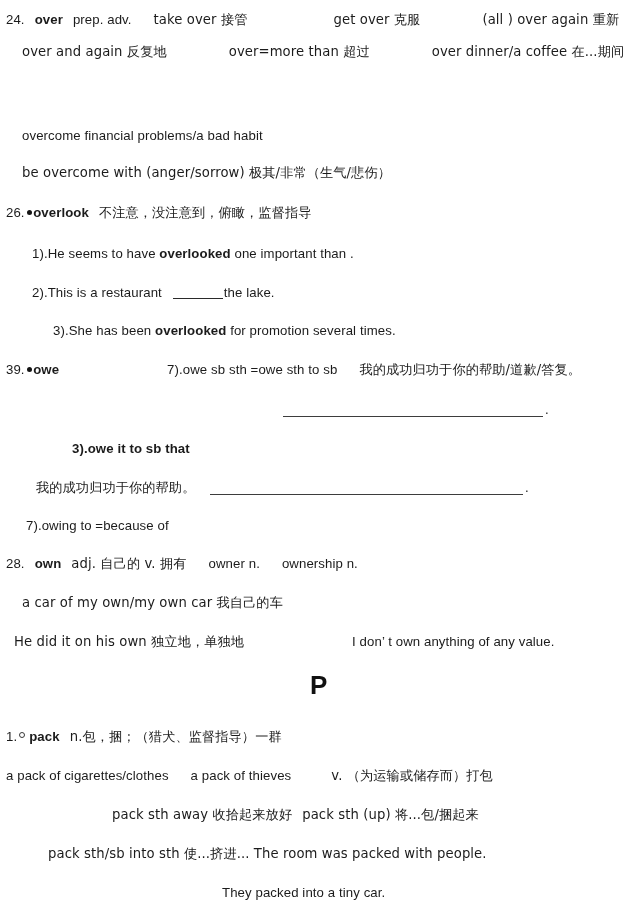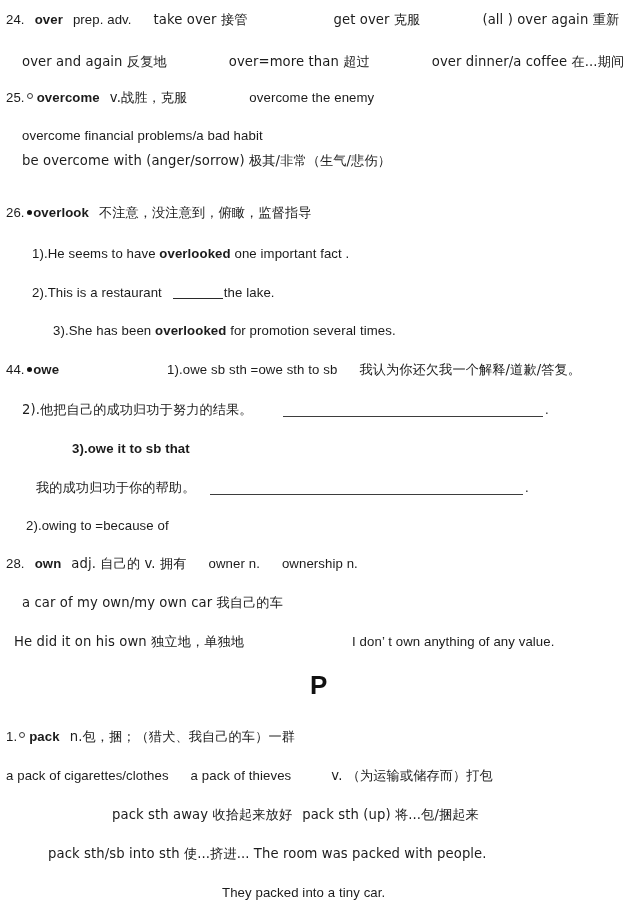--- a/index.html
+++ b/index.html
@@ -85,96 +85,90 @@
 </style>
 </head>
 <body>
 
 <div class="page">
 
   <div class="ln" style="left:6px; top:11px;">
     <span>24.</span><span class="sp-s"></span><span class="b">over</span><span class="sp-s"></span><span>prep. adv.</span><span class="sp-m"></span><span class="cn">take over 接管</span><span class="sp-xxl"></span><span class="cn">get over 克服</span><span class="sp-xl"></span><span class="cn">(all ) over again 重新</span>
   </div>
 
-  <div class="ln" style="left:22px; top:53px;">
+  <div class="ln" style="left:22px; top:43px;">
     <span class="cn">over and again 反复地</span><span class="sp-xl"></span><span class="cn">over=more than 超过</span><span class="sp-xl"></span><span class="cn">over dinner/a coffee 在...期间</span>
   </div>
 
-  <div class="ln" style="left:6px; top:89px;">
-    <span>25.</span><span class="mk-circle"></span><span class="b">overcome</span><span class="sp-s"></span><span class="cn">v.战胜，克服</span><span class="sp-xl"></span><span>overcome the enemy</span>
-  </div>
 
   <div class="ln" style="left:22px; top:127px;text-align:right;">
     <span>overcome financial problems/a bad habit</span>
   </div>
 
-  <div class="ln" style="left:22px; top:152px;">
+  <div class="ln" style="left:22px; top:164px;">
     <span class="cn">be overcome with (anger/sorrow) 极其/非常（生气/悲伤）</span>
   </div>
 
   <div class="ln" style="left:6px; top:204px;">
     <span>26.</span><span class="mk-dot"></span><span class="b">overlook</span><span class="sp-s"></span><span class="cn">不注意，没注意到，俯瞰，监督指导</span>
   </div>
 
   <div class="ln" style="left:32px; top:245px;">
-    <span>1).He seems to have </span><span class="b">overlooked</span><span> one important fact .</span>
+    <span>1).He seems to have </span><span class="b">overlooked</span><span> one important than .</span>
   </div>
 
   <div class="ln" style="left:32px; top:284px;">
     <span>2).This is a restaurant</span><span class="sp-s"></span><span class="blank-short"></span><span>the lake.</span>
   </div>
 
   <div class="ln" style="left:32px; top:322px;margin-left:21px;">
     <span>3).She has been </span><span class="b">overlooked</span><span> for promotion several times.</span>
   </div>
 
   <div class="ln" style="left:6px; top:361px;">
-    <span>44.</span><span class="mk-dot"></span><span class="b">owe</span><span class="sp-xxl"></span><span class="sp-m"></span><span>1).owe sb sth =owe sth to sb</span><span class="sp-m"></span><span class="cn">我认为你还欠我一个解释/道歉/答复。</span>
+    <span>39.</span><span class="mk-dot"></span><span class="b">owe</span><span class="sp-xxl"></span><span class="sp-m"></span><span>7).owe sb sth =owe sth to sb</span><span class="sp-m"></span><span class="cn">我的成功归功于你的帮助/道歉/答复。</span>
   </div>
 
-  <div class="ln" style="left:22px; top:401px;">
-    <span class="cn">2).他把自己的成功归功于努力的结果。</span>
-  </div>
   <div class="rule" style="left:283px; top:416px; width:260px;"></div>
   <div class="ln" style="left:545px; top:401px;">
     <span>.</span>
   </div>
 
   <div class="ln b" style="left:26px; top:440px;margin-left:46px;">
     <span>3).owe it to sb that</span>
   </div>
 
   <div class="ln" style="left:36px; top:479px;">
     <span class="cn">我的成功归功于你的帮助。</span>
   </div>
   <div class="rule" style="left:210px; top:494px; width:313px;"></div>
   <div class="ln" style="left:525px; top:479px;">
     <span>.</span>
   </div>
 
   <div class="ln" style="left:26px; top:517px;">
-    <span>2).owing to =because of</span>
+    <span>7).owing to =because of</span>
   </div>
 
   <div class="ln" style="left:6px; top:555px;">
     <span>28.</span><span class="sp-s"></span><span class="b">own</span><span class="sp-s"></span><span class="cn">adj. 自己的 v. 拥有</span><span class="sp-m"></span><span>owner  n.</span><span class="sp-m"></span><span>ownership  n.</span>
   </div>
 
   <div class="ln" style="left:22px; top:594px;">
     <span class="cn">a car of my own/my own car 我自己的车</span>
   </div>
 
   <div class="ln" style="left:14px; top:633px;">
     <span class="cn">He did it on his own  独立地，单独地</span><span class="sp-xxl"></span><span class="sp-m"></span><span>I don’ t own anything of any value.</span>
   </div>
 
   <div class="section-letter" style="left:310px; top:670px;">P</div>
 
   <div class="ln" style="left:6px; top:728px;">
-    <span>1.</span><span class="mk-circle"></span><span class="b">pack</span><span class="sp-s"></span><span class="cn">n.包，捆；（猎犬、我自己的车）一群</span>
+    <span>1.</span><span class="mk-circle"></span><span class="b">pack</span><span class="sp-s"></span><span class="cn">n.包，捆；（猎犬、监督指导）一群</span>
   </div>
 
   <div class="ln" style="left:6px; top:767px;">
     <span>a pack of cigarettes/clothes</span><span class="sp-m"></span><span>a pack of thieves</span><span class="sp-l"></span><span class="cn">v. （为运输或储存而）打包</span>
   </div>
 
   <div class="ln" style="left:112px; top:806px;">
     <span class="cn">pack sth away 收拾起来放好</span><span class="sp-s"></span><span class="cn">pack sth (up) 将...包/捆起来</span>
   </div>
 

